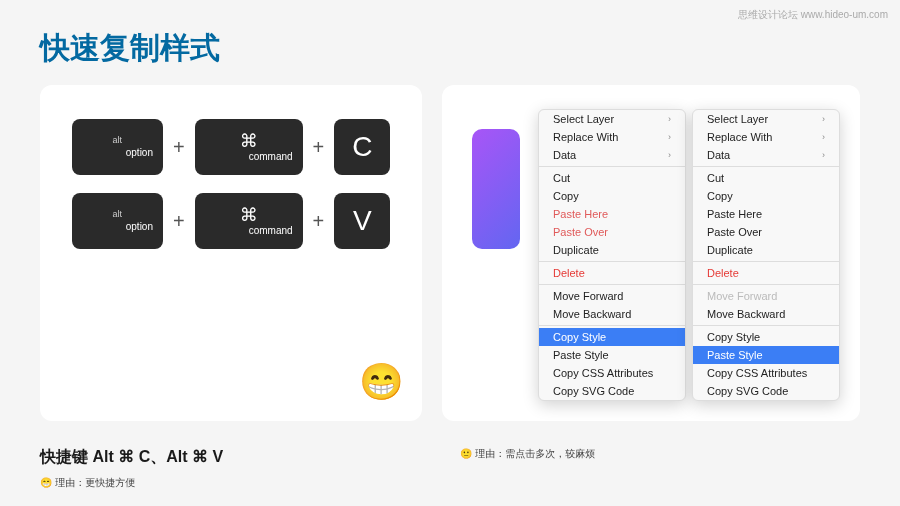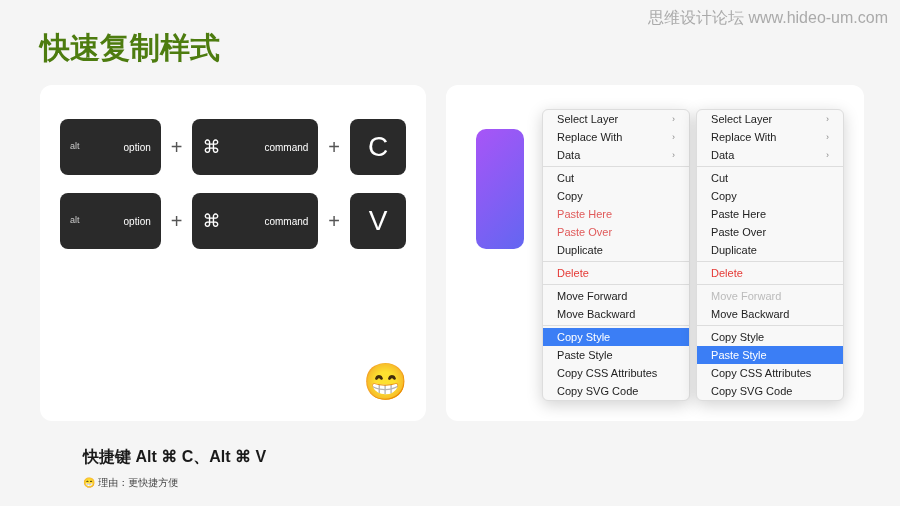--- a/index.html
+++ b/index.html
@@ -8,27 +8,27 @@
       background: #f5f5f5;
       width: 900px;
       height: 506px;
       overflow: hidden;
       position: relative;
     }
     .watermark {
       position: absolute;
       top: 8px;
       right: 12px;
-      font-size: 16px;
+      font-size: 10px;
       color: #aaa;
     }
     .page-title {
       font-size: 30px;
       font-weight: bold;
-      color: #4d7c0f;
+      color: #0369a1;
       padding: 28px 40px 16px 40px;
     }
     .content-area {
       display: flex;
       gap: 20px;
       padding: 0 40px;
     }
     .card {
       background: #fff;
       border-radius: 12px;
@@ -48,21 +48,21 @@
     .key-row {
       display: flex;
       align-items: center;
       gap: 10px;
     }
     .key-box {
       background: #2a2a2a;
       color: #fff;
       border-radius: 8px;
       display: flex;
-      flex-direction: row;
+      flex-direction: column;
       align-items: center;
       justify-content: center;
       font-size: 11px;
       font-weight: 500;
       padding: 6px 10px;
       min-width: 56px;
       min-height: 56px;
       line-height: 1.3;
     }
     .key-box .key-top {
@@ -286,19 +286,20 @@
         <div class="menu-item highlighted-paste" style="background:#3b7ef5;color:#fff;">Paste Style</div>
         <div class="menu-item">Copy CSS Attributes</div>
         <div class="menu-item">Copy SVG Code</div>
       </div>
     </div>
     <div class="emoji-corner">😶</div>
   </div>
 </div>
 
 <div class="desc-section" style="display:flex; gap:20px; margin-top:14px;">
-  <div style="flex:1;margin-left:43px;">
+  <div style="flex:1;">
     <div class="desc-title">快捷键 Alt ⌘ C、Alt ⌘ V</div>
     <div class="desc-reason">😁 理由：更快捷方便</div>
   </div>
   <div style="flex:1;">
+    <div class="desc-reason">🙁 理由：需点击多次，较麻烦</div>
   </div>
 </div>
 
 </body></html>

